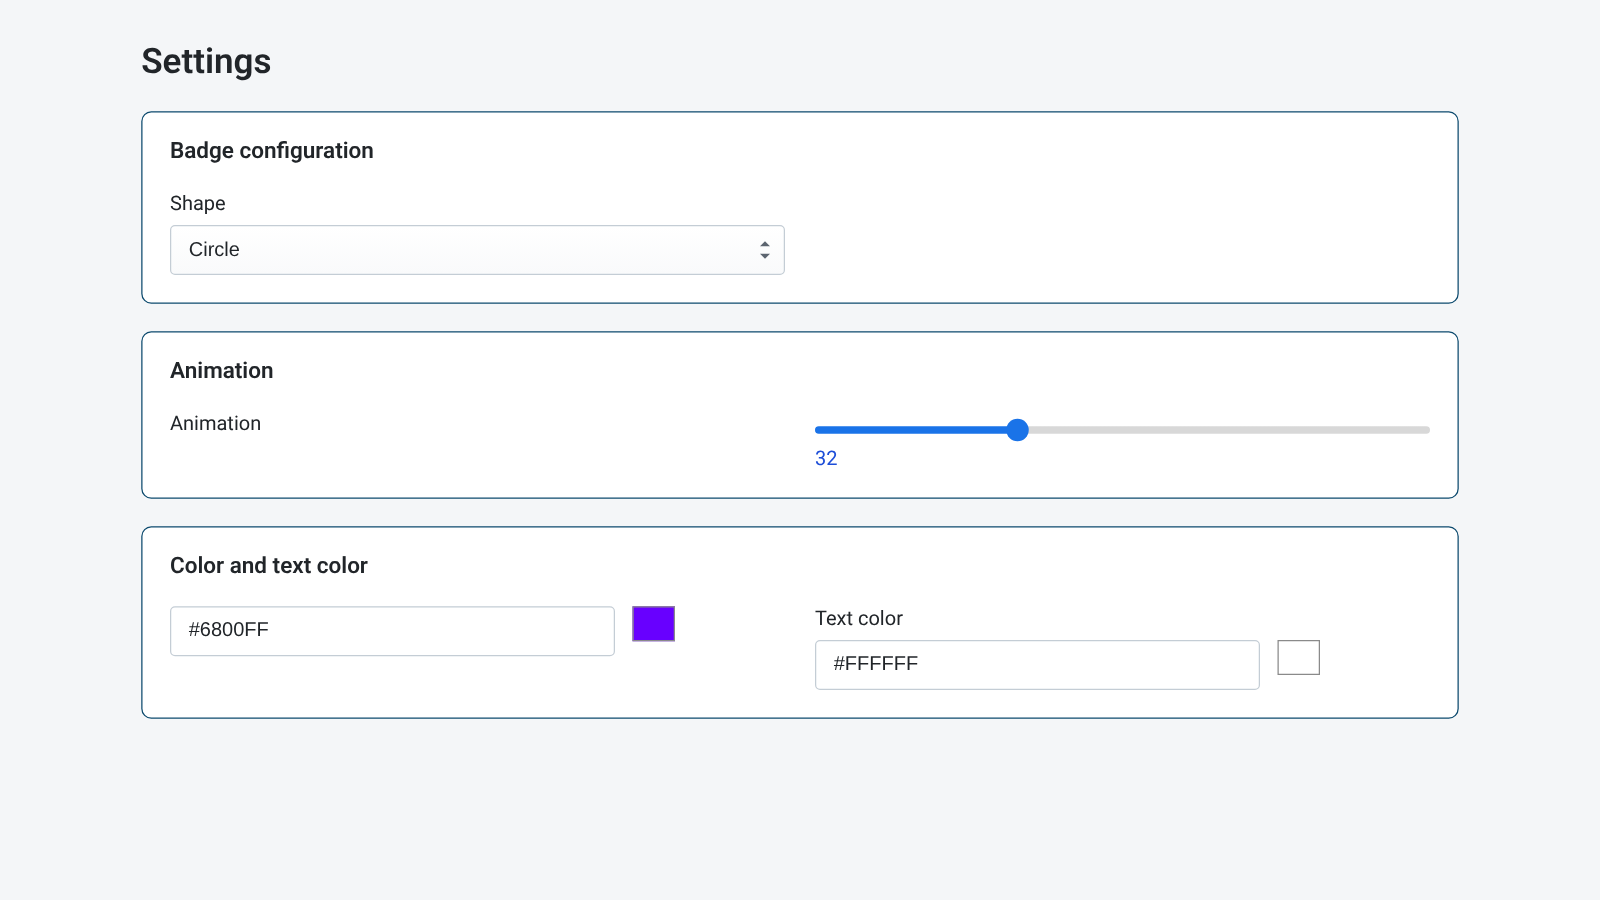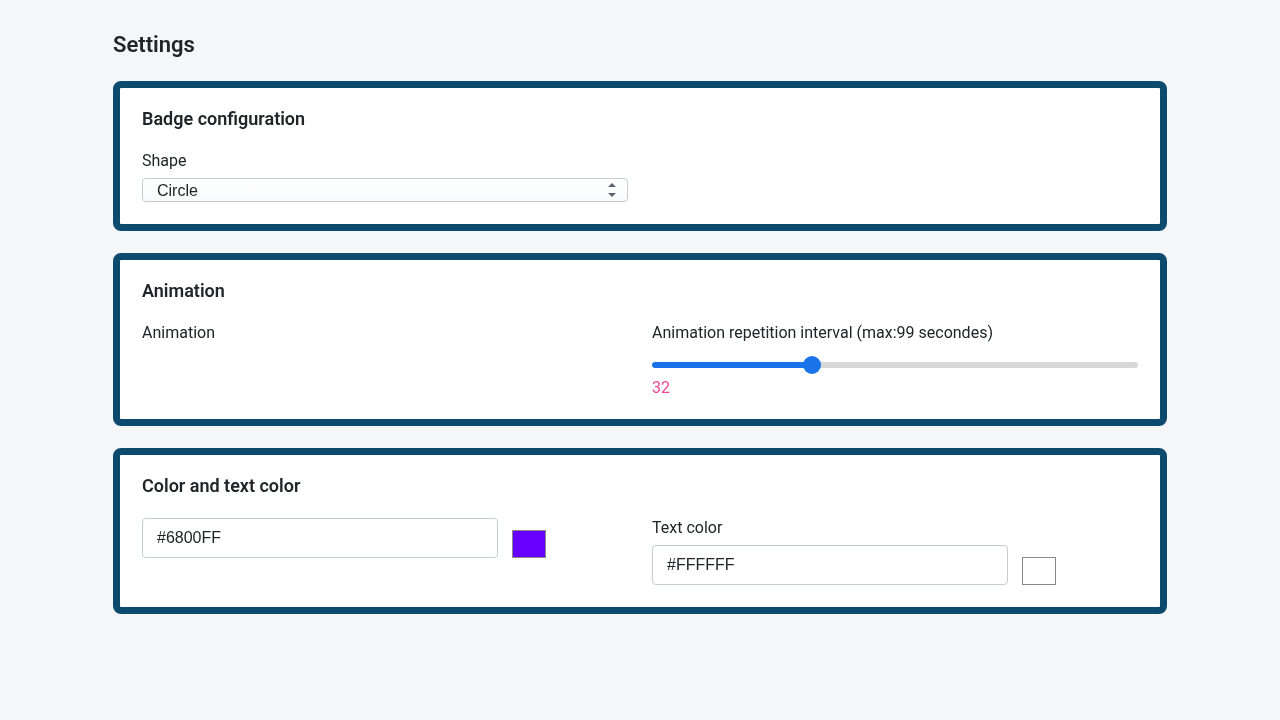--- a/index.html
+++ b/index.html
@@ -8,28 +8,28 @@
     background: #f4f6f8;
     color: #212529;
     padding: 32px 0;
   }
   .container {
     max-width: 1070px;
     margin: 0 auto;
     padding: 0 8px;
   }
   .page-title {
-    font-size: 22px;
+    font-size: 28px;
     font-weight: 600;
     color: #212529;
     margin-bottom: 24px;
   }
   .card {
     background: #fff;
-    border: 7px solid #0c4a6e;
+    border: 1px solid #0c4a6e;
     border-radius: 8px;
     padding: 20px 22px 22px 22px;
     margin-bottom: 22px;
   }
   .card-title {
     font-size: 18px;
     font-weight: 600;
     color: #212529;
     margin-bottom: 22px;
   }
@@ -47,21 +47,21 @@
     color: #212529;
     margin-bottom: 8px;
     display: block;
     font-weight: 400;
   }
   .select-wrap {
     position: relative;
   }
   .select {
     width: 100%;
-    height: 24px;
+    height: 40px;
     border: 1px solid #c4cdd5;
     border-radius: 4px;
     background: linear-gradient(to bottom, #fff, #f9fafb);
     padding: 0 34px 0 14px;
     font-size: 16px;
     color: #212529;
     appearance: none;
     cursor: pointer;
   }
   .select-arrows {
@@ -114,25 +114,25 @@
   .slider::-moz-range-thumb {
     width: 18px;
     height: 18px;
     border-radius: 50%;
     background: #1a73e8;
     cursor: pointer;
     border: none;
   }
   .slider-value {
     font-size: 16px;
-    color: #ec4899;
+    color: #1d4ed8;
   }
   .color-row {
     display: flex;
-    align-items: flex-end;
+    align-items: flex-start;
     gap: 14px;
   }
   .text-input {
     flex: 0 0 auto;
     width: 356px;
     height: 40px;
     border: 1px solid #c4cdd5;
     border-radius: 4px;
     padding: 0 14px;
     font-size: 16px;
@@ -169,21 +169,20 @@
     </div>
   </div>
 
   <div class="card">
     <div class="card-title">Animation</div>
     <div class="row">
       <div class="col">
         <label class="field-label">Animation</label>
       </div>
       <div class="col">
-        <label class="field-label">Animation repetition interval (max:99 secondes)</label>
         <input type="range" class="slider" id="interval-slider" value="32" min="0" max="99" style="background: linear-gradient(to right, rgb(26, 115, 232) 0%, rgb(26, 115, 232) 32.3232%, rgb(216, 216, 216) 32.3232%, rgb(216, 216, 216) 100%);">
         <div class="slider-value">32</div>
       </div>
     </div>
   </div>
 
   <div class="card">
     <div class="card-title">Color and text color</div>
     <div class="row">
       <div class="col">

